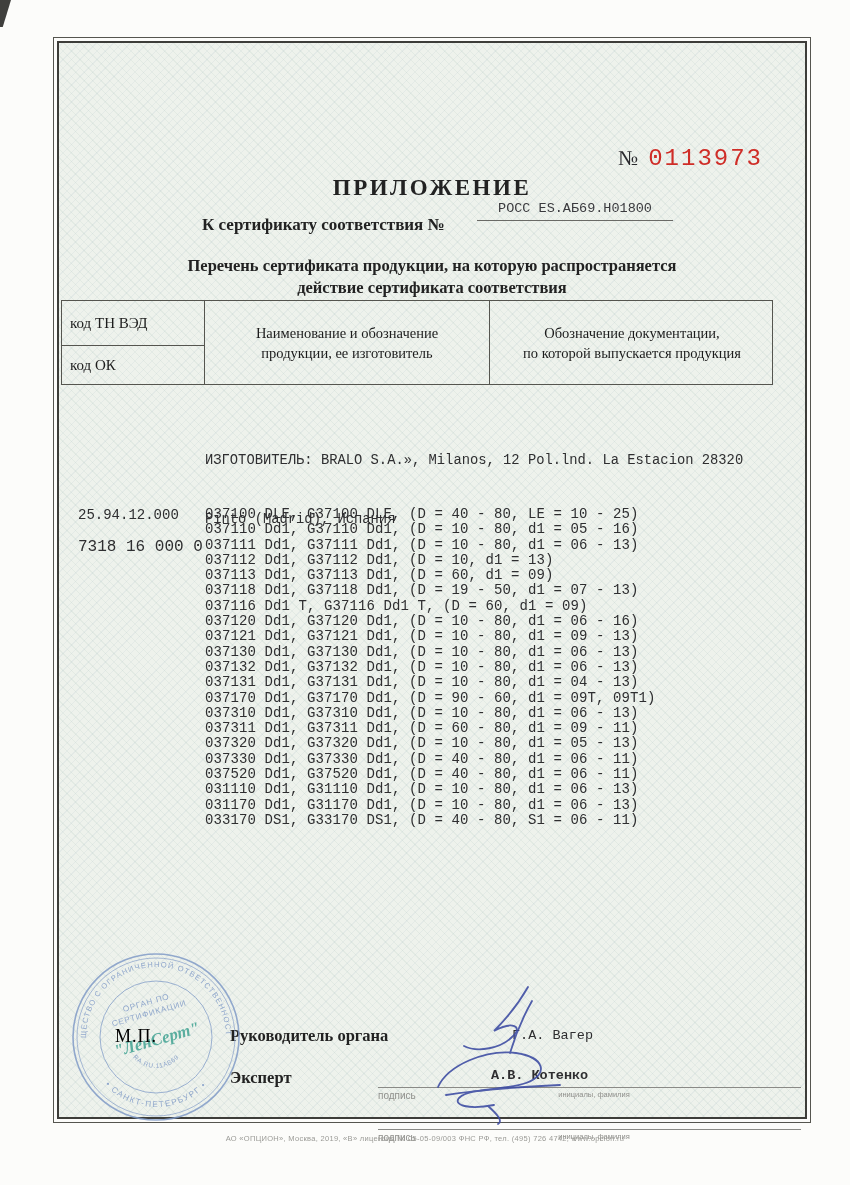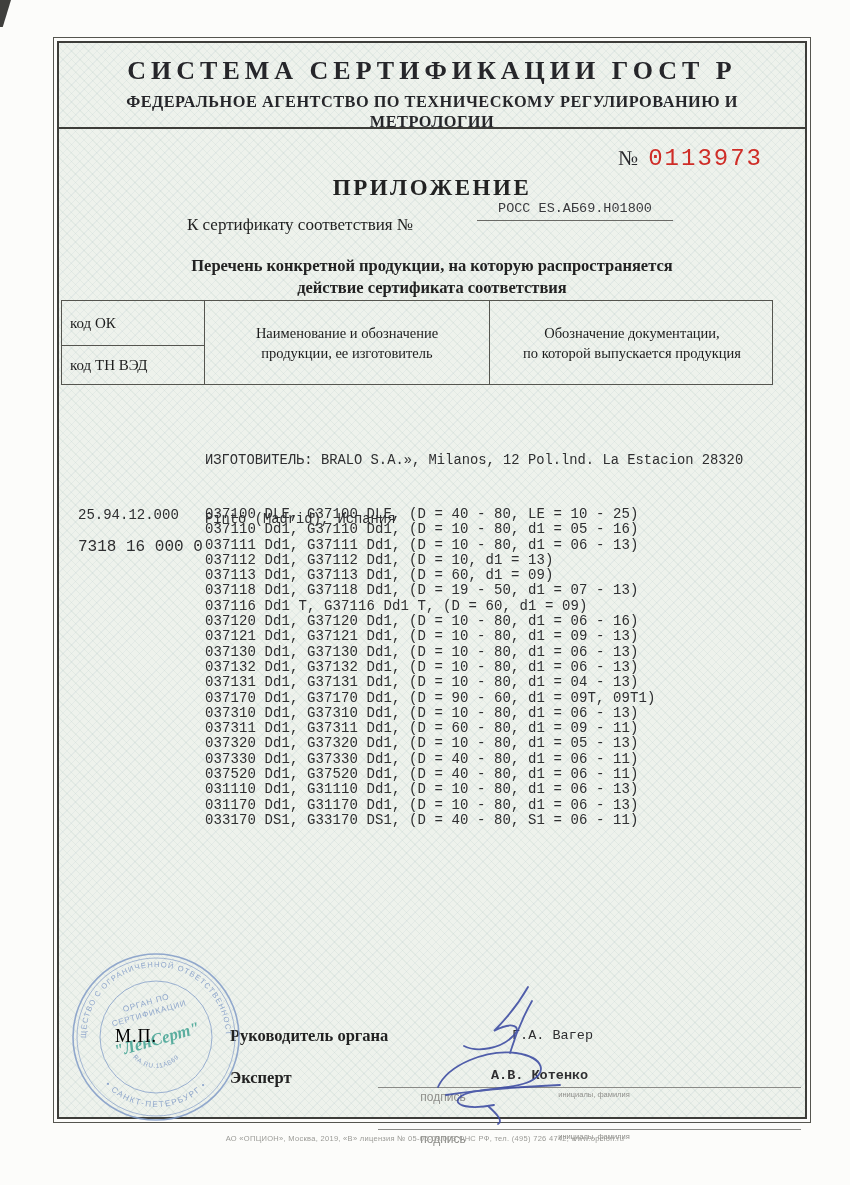--- a/index.html
+++ b/index.html
@@ -24,21 +24,21 @@
          transform:scaleX(0.96);}
   
   .number-row{position:absolute;top:102px;right:42px;display:flex;align-items:baseline;gap:10px;}
   .number-sign{font-size:21px;color:#2a2a2e;}
   .number-value{font-family:"Liberation Mono","DejaVu Sans Mono",monospace;font-size:24px;
          letter-spacing:2px;color:#cf2d27;}
   
   .doc-title{position:absolute;top:132px;left:0;width:100%;text-align:center;font-size:23px;
          font-weight:bold;letter-spacing:2.5px;color:#222;}
   .cert-row{position:absolute;top:155px;left:0;width:100%;height:50px;}
-  .cert-label{position:absolute;left:128px;top:17px;font-size:17px;color:#222;}
+  .cert-label{position:absolute;left:143px;top:17px;font-size:17px;color:#222;font-weight:bold;}
   .cert-value-wrap{position:absolute;left:418px;top:0;width:196px;border-bottom:1px solid #6a6a66;
          text-align:center;padding-bottom:4px;}
   .cert-value{font-family:"Liberation Mono","DejaVu Sans Mono",monospace;font-size:13.5px;color:#3a3a3e;}
   .subtitle{position:absolute;top:212px;left:0;width:100%;text-align:center;font-weight:bold;
          font-size:16.5px;line-height:22px;color:#222;}
   
   .tbl{position:absolute;left:2px;top:257px;width:712px;height:85px;display:grid;
          grid-template-columns:143px 285px 284px;border:1px solid #55554f;box-sizing:border-box;}
   .tbl-col1{display:grid;grid-template-rows:45px 1fr;border-right:1px solid #55554f;}
   .tbl-col1 > div{padding-left:8px;display:flex;align-items:center;font-size:15px;}
@@ -58,22 +58,22 @@
   
   .sig-label{position:absolute;font-size:16.5px;font-weight:bold;color:#222;}
   .sig-label.r1{left:171px;top:983px;}
   .sig-label.r2{left:171px;top:1025px;}
   .sig-line{position:absolute;border-bottom:1px solid #8a8a86;}
   .sig-line.s1{left:319px;top:1026px;width:130px;height:18px;}
   .sig-line.s2{left:319px;top:1068px;width:130px;height:18px;}
   .name-line{position:absolute;border-bottom:1px solid #8a8a86;}
   .name-line.n1{left:446px;top:1026px;width:296px;height:18px;}
   .name-line.n2{left:446px;top:1068px;width:296px;height:18px;}
-  .sig-caption{position:absolute;font-family:"Liberation Sans",sans-serif;font-size:12px;
-         color:#8f8f8b;text-align:center;}
+  .sig-caption{position:absolute;font-family:"Liberation Sans",sans-serif;font-size:10px;
+         color:#8f8f8b;}
   .sig-caption.c1{left:319px;top:1047px;width:130px;}
   .sig-caption.c2{left:319px;top:1089px;width:130px;}
   .name-caption{position:absolute;font-family:"Liberation Sans",sans-serif;font-size:7.5px;
          color:#8f8f8b;text-align:center;}
   .name-caption.c1{left:446px;top:1047px;width:178px;}
   .name-caption.c2{left:446px;top:1089px;width:178px;}
   .sig-name{position:absolute;font-size:13.5px;color:#2e2e30;white-space:pre;}
   .sig-name.n1{left:453px;top:985px;}
   .sig-name.n2{left:432px;top:1025px;font-weight:bold;}
   
@@ -87,48 +87,44 @@
 </head>
 <body>
 
 <div class="page">
 
   <div class="corner-artifact"></div>
 
   <div class="frame">
     <div class="frame-inner">
 
-      <div class="header-box">
-        <div class="header-line1">СИСТЕМА СЕРТИФИКАЦИИ ГОСТ Р</div>
-        <div class="header-line2">ФЕДЕРАЛЬНОЕ АГЕНТСТВО ПО ТЕХНИЧЕСКОМУ РЕГУЛИРОВАНИЮ И МЕТРОЛОГИИ</div>
-      </div>
 
       <div class="number-row">
         <span class="number-sign">№</span>
         <span class="number-value">0113973</span>
       </div>
 
       <div class="doc-title">ПРИЛОЖЕНИЕ</div>
 
       <div class="cert-row">
         <span class="cert-label">К сертификату соответствия №</span>
         <span class="cert-value-wrap">
           <span class="cert-value">РОСС ES.АБ69.Н01800</span>
         </span>
       </div>
 
       <div class="subtitle">
-        <div>Перечень конкретной продукции,  на которую распространяется</div>
+        <div>Перечень сертификата продукции,  на которую распространяется</div>
         <div>действие сертификата соответствия</div>
       </div>
 
       <div class="tbl">
         <div class="tbl-col1">
+          <div>код ТН ВЭД</div>
           <div>код ОК</div>
-          <div>код ТН ВЭД</div>
         </div>
         <div class="tbl-col2">
           <div>Наименование и обозначение</div>
           <div>продукции, ее изготовитель</div>
         </div>
         <div class="tbl-col3">
           <div>Обозначение документации,</div>
           <div>по которой выпускается продукция</div>
         </div>
       </div>

